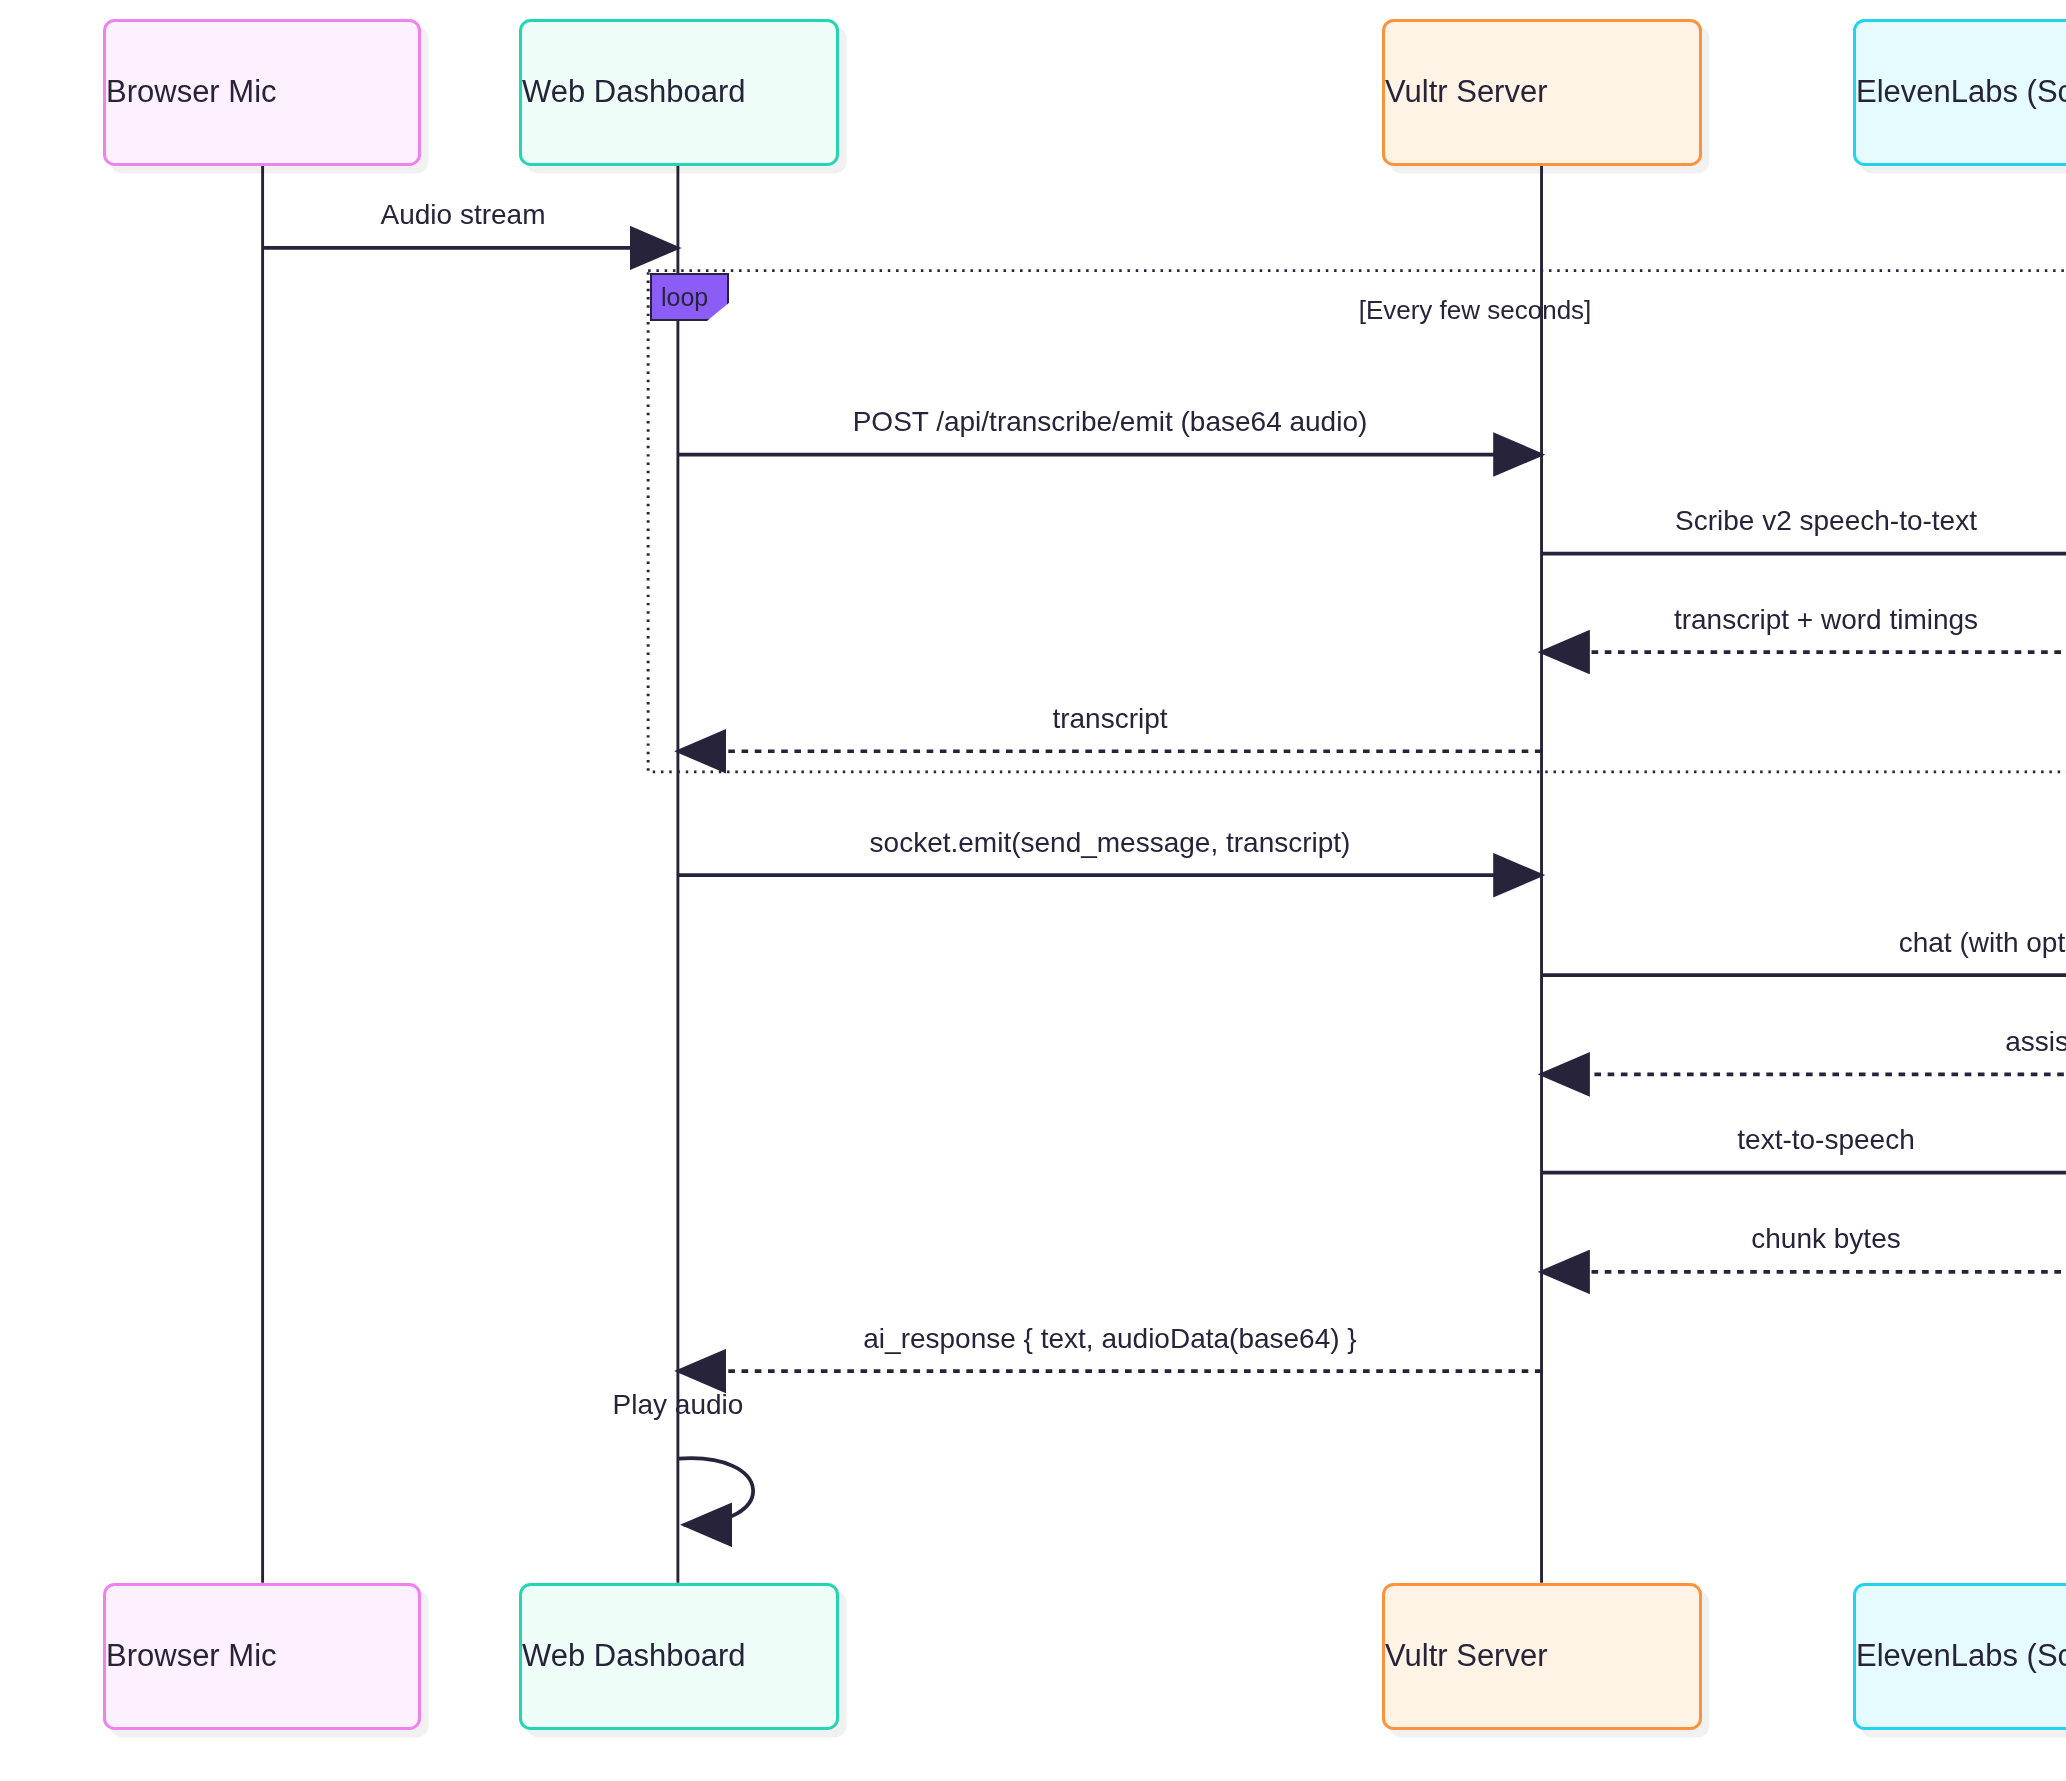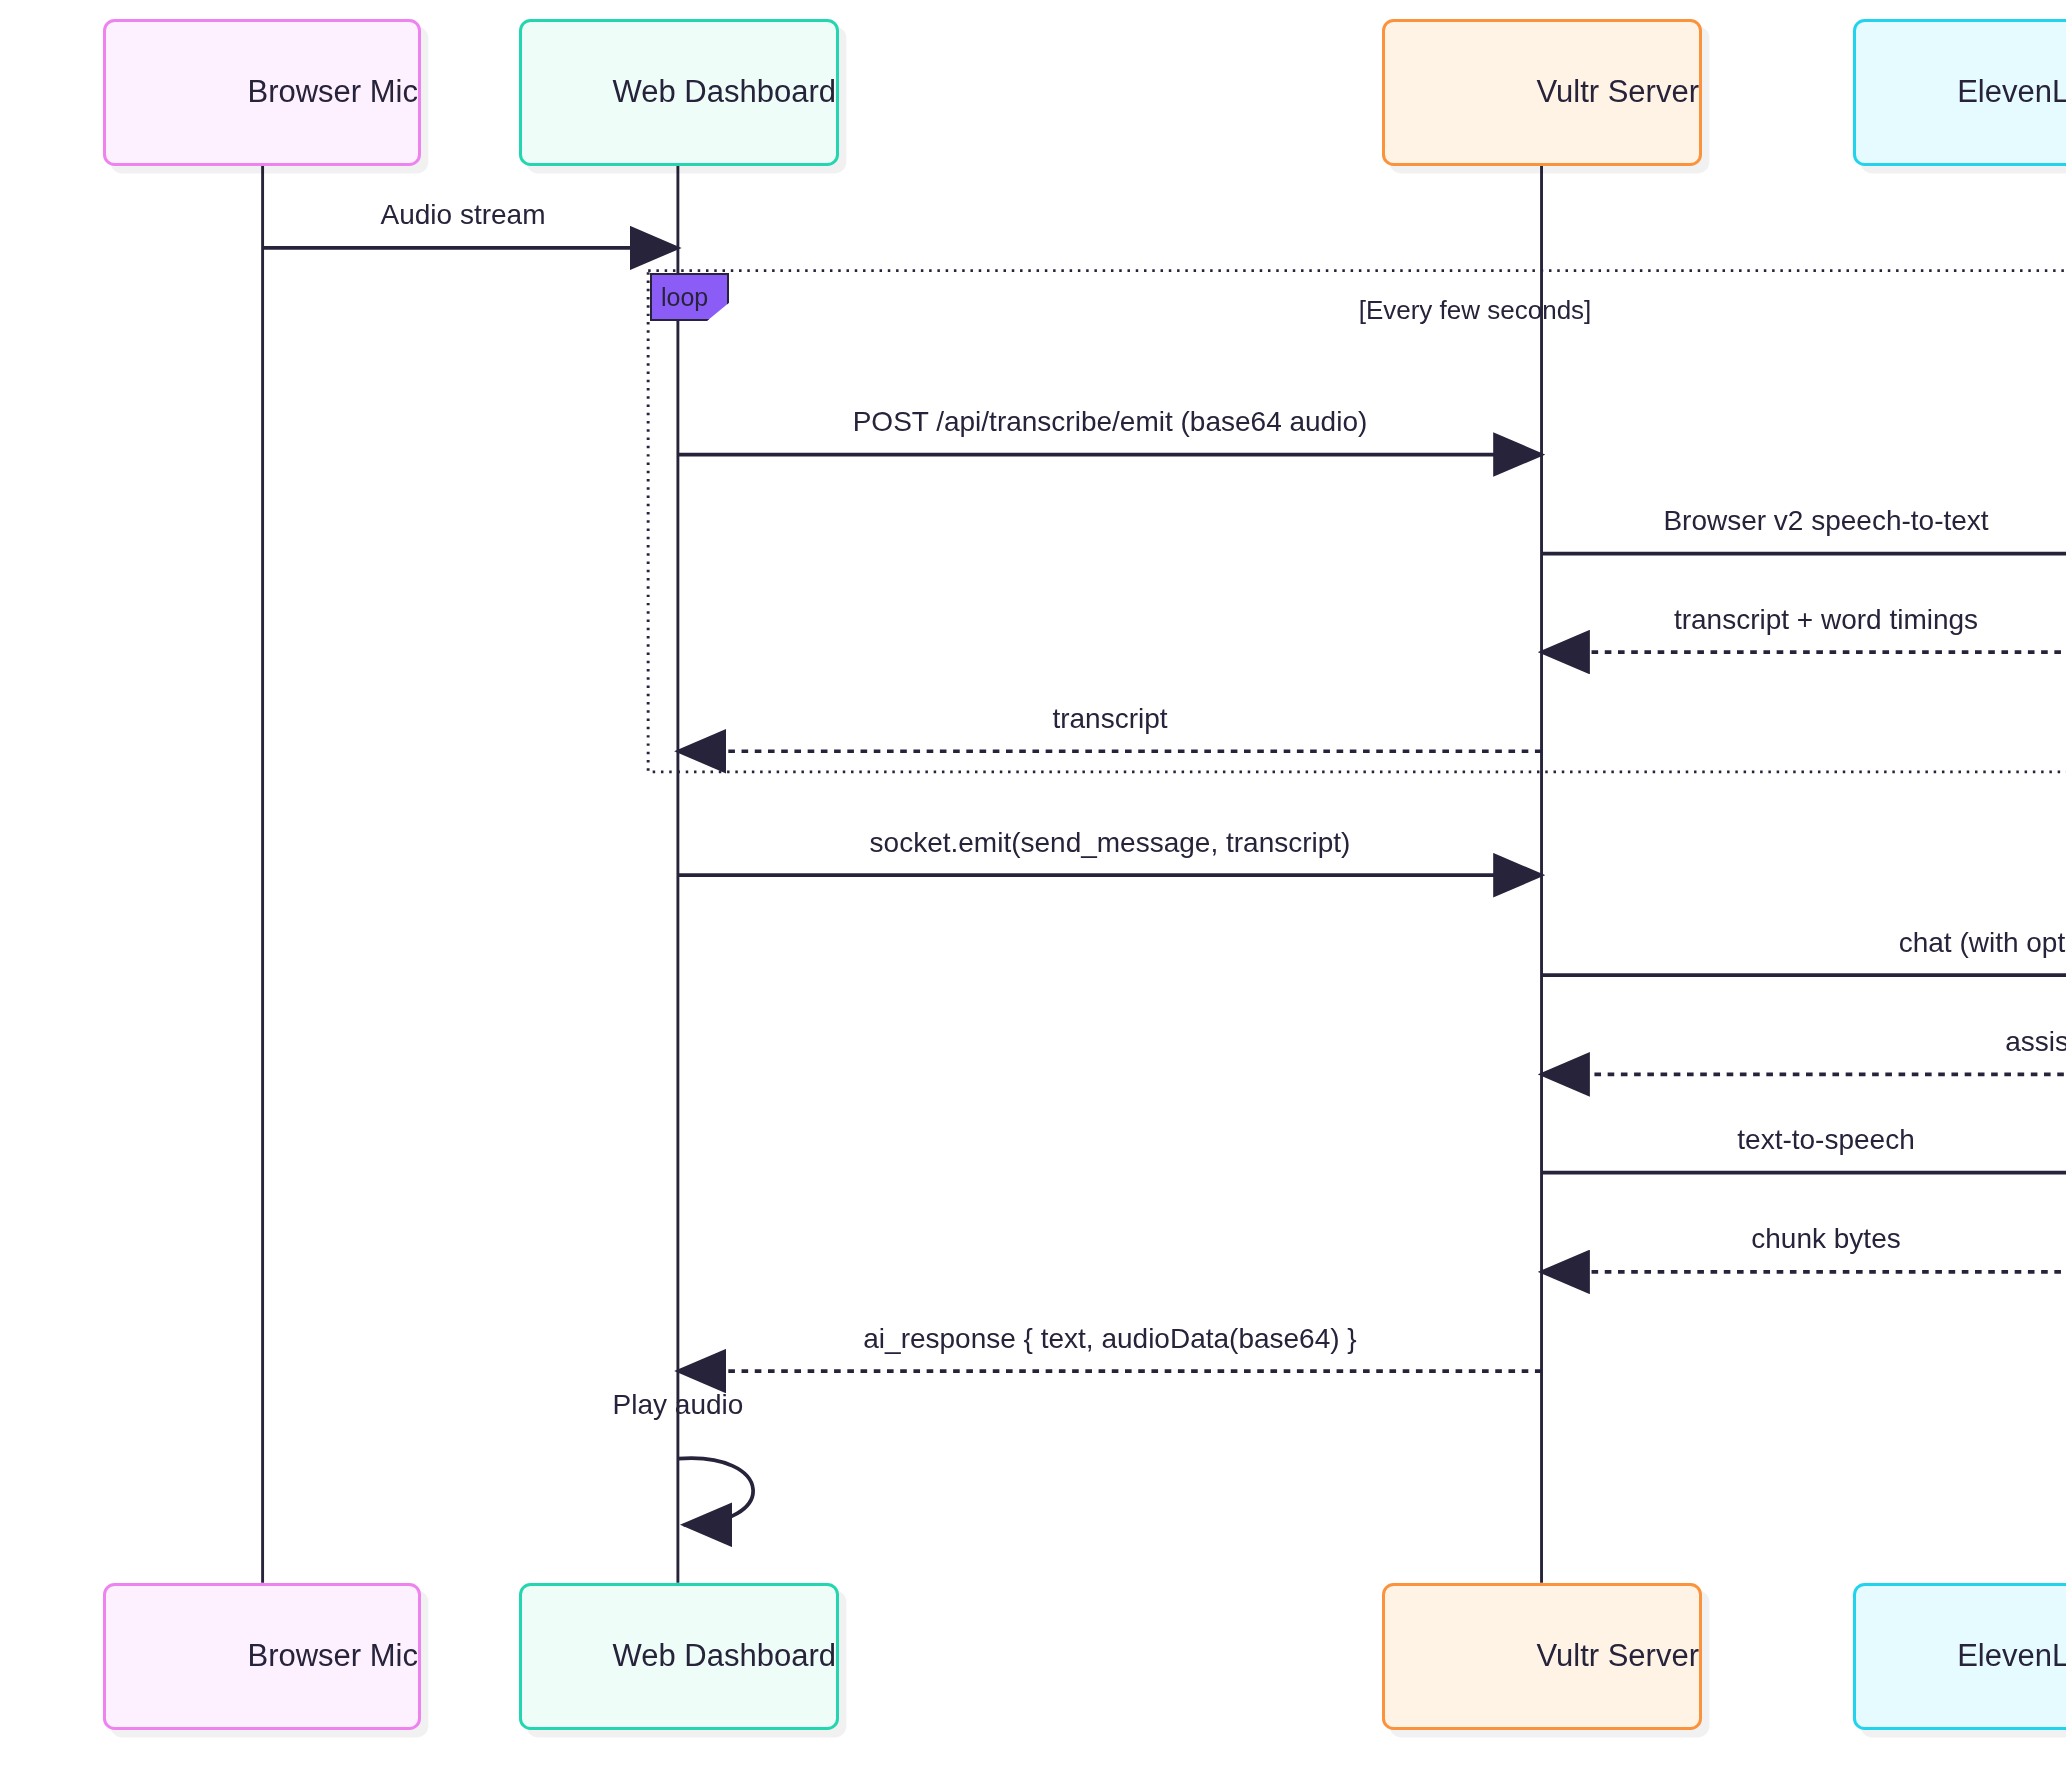--- a/index.html
+++ b/index.html
@@ -12,21 +12,21 @@
   #diagram{position:absolute;inset:0;}
   svg.layer{position:absolute;top:0;left:0;width:2862px;height:1781px;overflow:visible;}
 
   
   .pbox{
     position:absolute;
     box-sizing:border-box;
     border-style:solid;
     border-width:3.7px;
     border-radius:11.6px;
-    display:flex;align-items:center;justify-content:flex-end;
+    display:flex;align-items:center;justify-content:flex-start;
     text-align:center;
     color:#26233a;
     font-size:31px;
     line-height:1.1;
     white-space:nowrap;
     box-shadow:7.4px 7.4px 0 0 rgba(0,0,0,0.055);
     z-index:5;
   }
 
   
@@ -126,21 +126,21 @@
       </div>
       <div class="pbox" style="left: 1853px; top: 1583px; width: 521px; height: 147px; border-color: rgb(34, 211, 238); background: rgb(230, 251, 255); font-size: 31px;">
         <span>ElevenLabs (Scribe v2 + TTS)</span>
       </div>
       <div class="loop-tab" style="left: 650px; top: 273px; width: 79px; height: 48px; clip-path: polygon(0px 0px, 100% 0px, 100% 62%, 72% 100%, 0px 100%);">
         <span>loop</span>
       </div>
       <div class="loop-cond" style="left: 1455px; top: 326px; margin-left: 20px;">[Every few seconds]</div>
       <div class="mlabel" style="left: 463px; top: 231px;">Audio stream</div>
       <div class="mlabel" style="left: 1110px; top: 438px;">POST /api/transcribe/emit (base64 audio)</div>
-      <div class="mlabel" style="left: 1826px; top: 537px;">Browser v2 speech-to-text</div>
+      <div class="mlabel" style="left: 1826px; top: 537px;">Scribe v2 speech-to-text</div>
       <div class="mlabel" style="left: 1826px; top: 636px;">transcript + word timings</div>
       <div class="mlabel" style="left: 1110px; top: 735px;">transcript</div>
       <div class="mlabel" style="left: 1110px; top: 859px;">socket.emit(send_message, transcript)</div>
       <div class="mlabel" style="left: 2087px; top: 959px;">chat (with optional tool-calling)</div>
       <div class="mlabel" style="left: 2087px; top: 1058px;">assistant text</div>
       <div class="mlabel" style="left: 1826px; top: 1156px;">text-to-speech</div>
       <div class="mlabel" style="left: 1826px; top: 1255px;">chunk bytes</div>
       <div class="mlabel" style="left: 1110px; top: 1355px;">ai_response { text, audioData(base64) }</div>
       <div class="mlabel" style="left: 678px; top: 1421px;">Play audio</div>
     </div>

